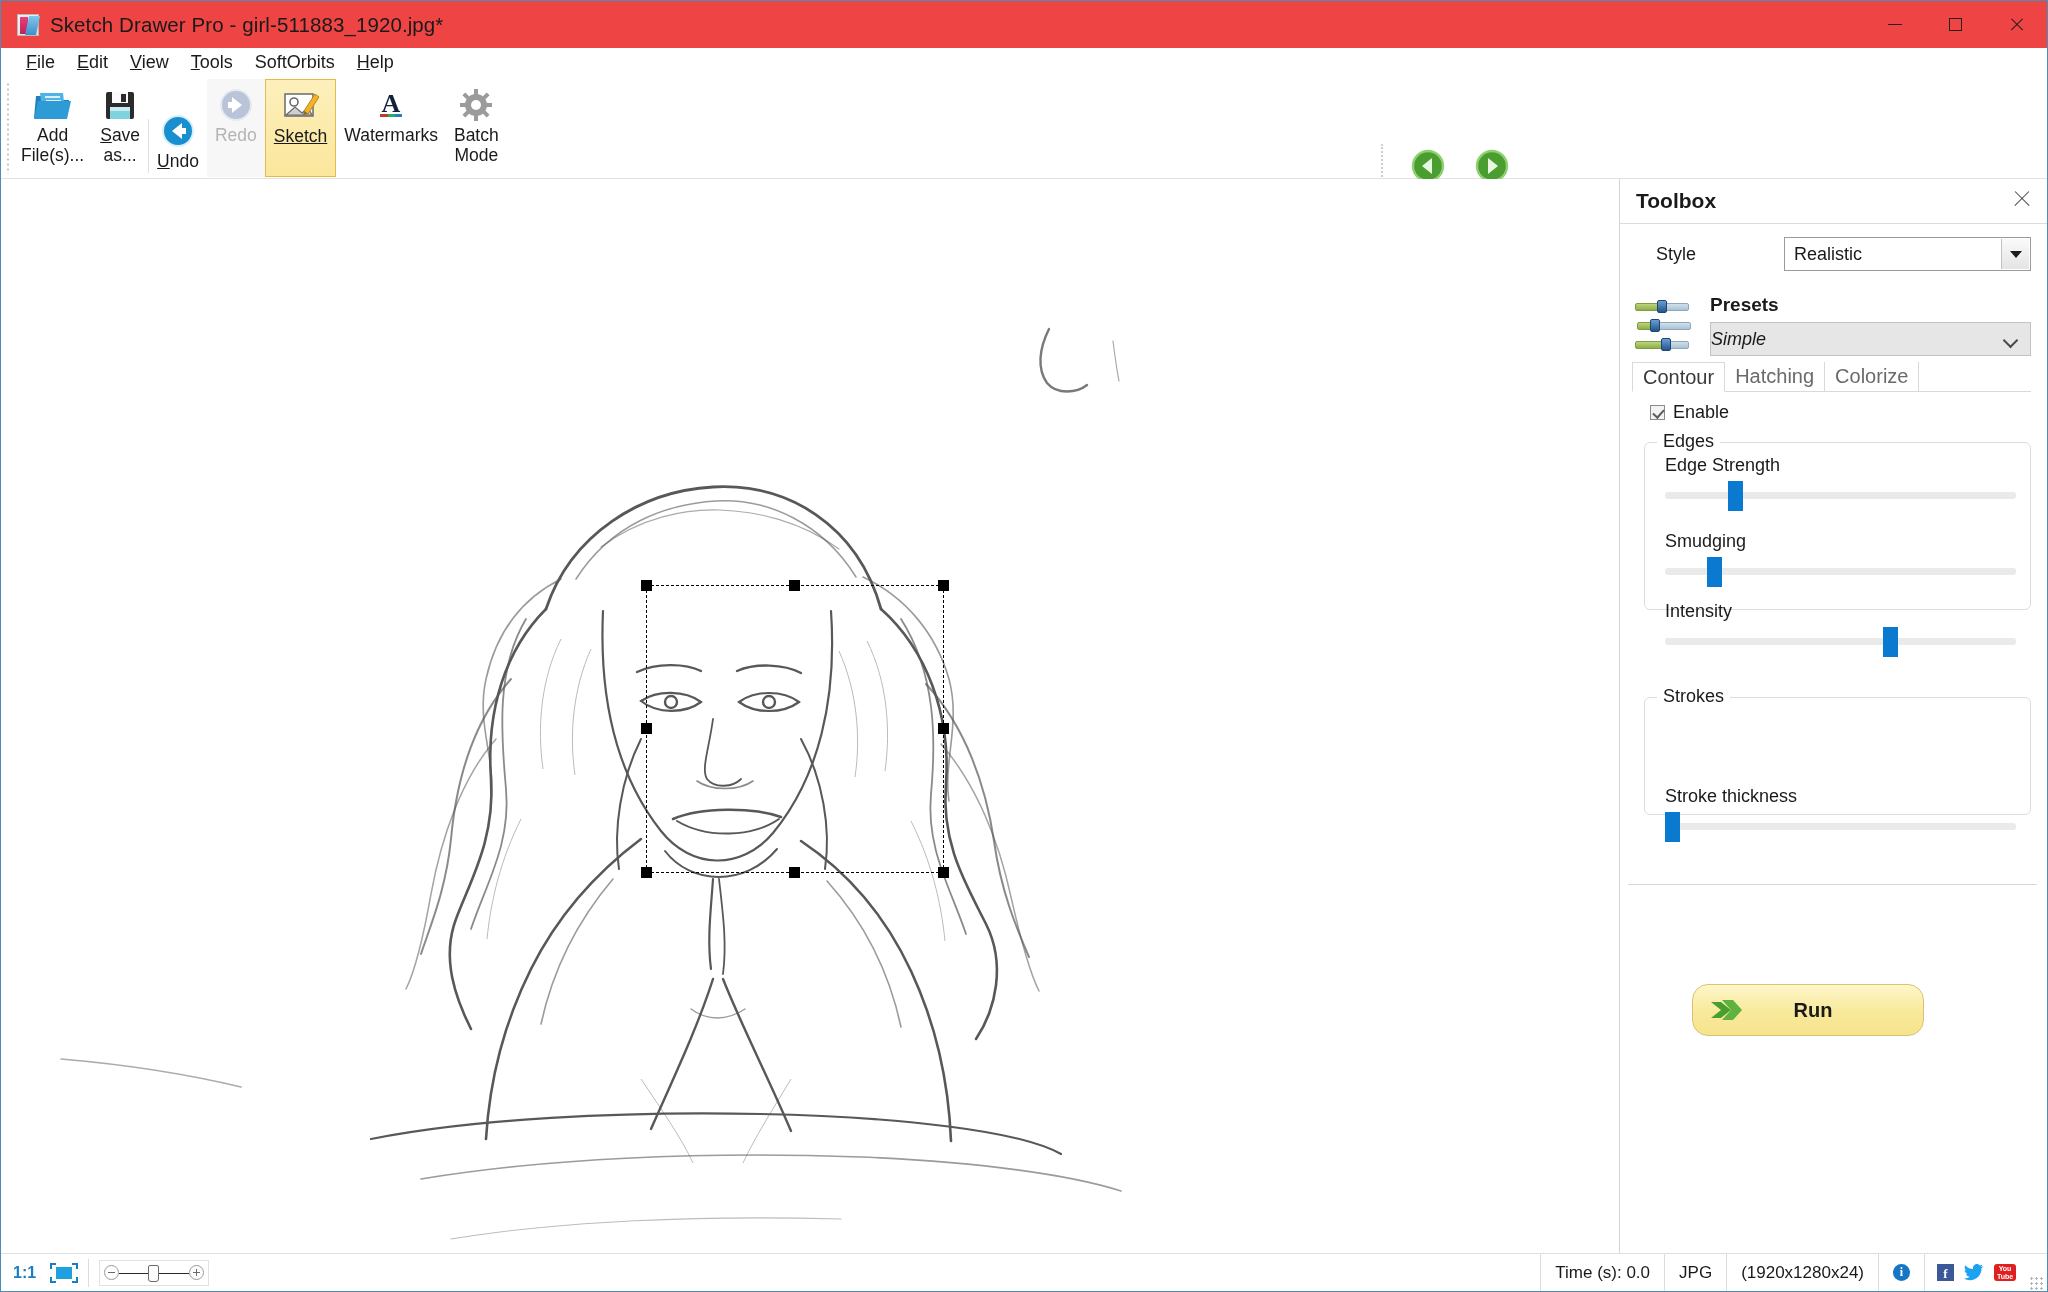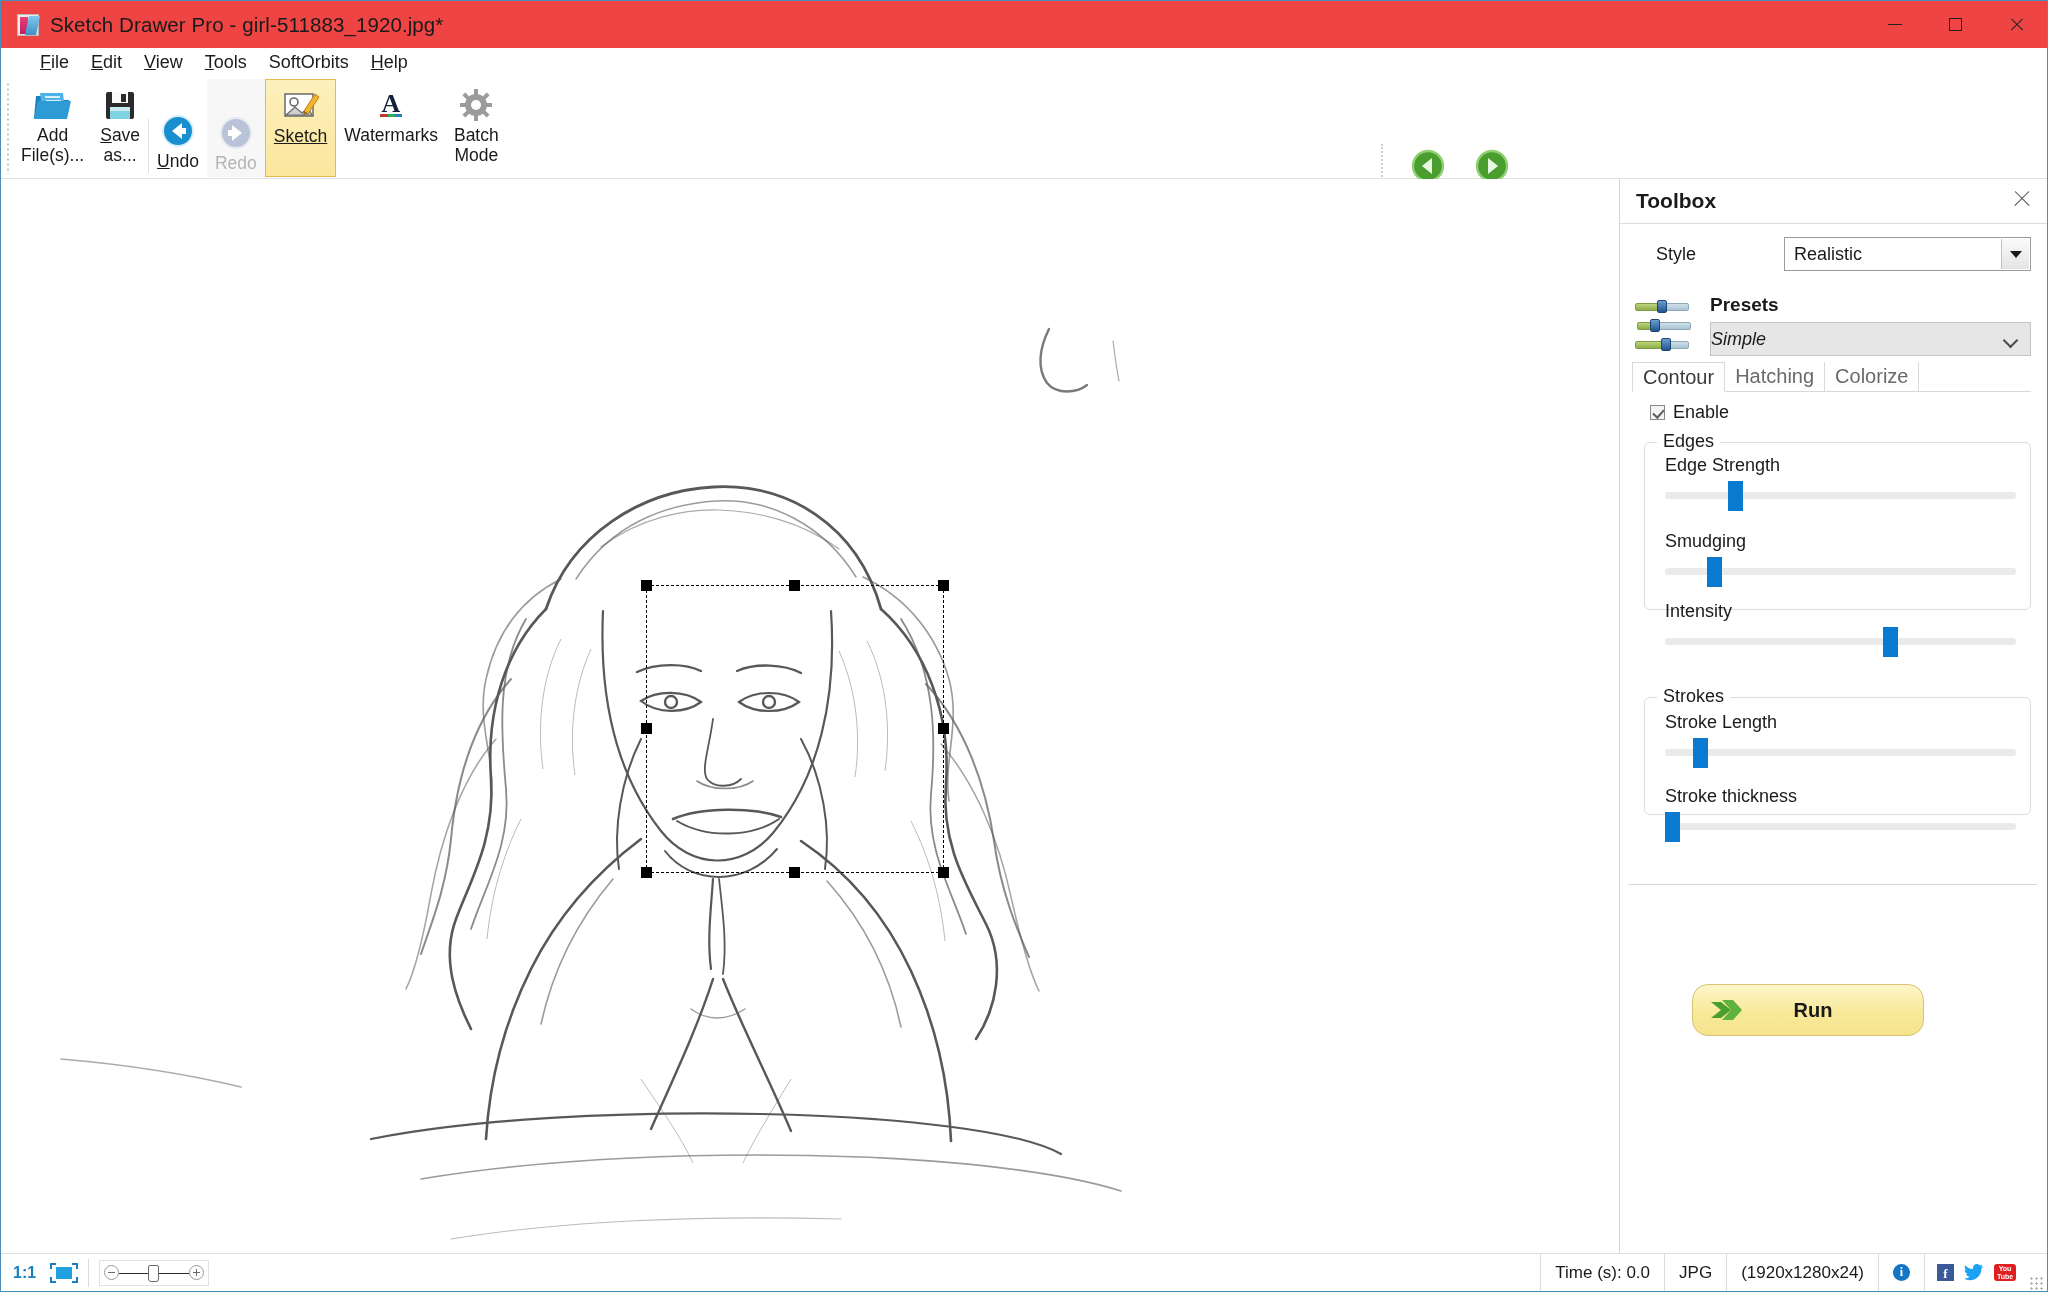--- a/index.html
+++ b/index.html
@@ -57,21 +57,21 @@
   .gl-close:before, .gl-close:after {
     content: ""; position: absolute; left: 0; top: 7px; width: 16px; height: 1.3px;
     background: #222;
   }
   .gl-close:before { transform: rotate(45deg); }
   .gl-close:after  { transform: rotate(-45deg); }
 
   
   #menubar {
     position: absolute; left: 0; top: 47px; width: 1731px; height: 28px;
-    display: flex; align-items: center; padding-left: 28px;
+    display: flex; align-items: center; padding-left: 14px;
     background: #ffffff;
   }
   .menu-item {
     font-size: 18px; color: #1a1a1a; padding: 0 11px; line-height: 26px;
     cursor: default; white-space: nowrap;
   }
   .menu-item u { text-decoration: underline; }
 
   
   #ribbon {
@@ -465,21 +465,21 @@
         <div class="rb-icon">
           <svg width="34" height="34" viewBox="0 0 34 34">
             <circle cx="17" cy="17" r="15" fill="#1a8fd0"></circle>
             <circle cx="17" cy="17" r="15" fill="none" stroke="#d8eef9" stroke-width="2"></circle>
             <path d="M21 9 L11 17 L21 25 L21 20 L25 20 L25 14 L21 14 Z" fill="#ffffff"></path>
           </svg>
         </div>
         <div class="rb-label"><u>U</u><span>ndo</span></div>
       </div>
 
-      <div class="rb-btn disabled" style="justify-content:flex-end;padding-bottom:4px;background:#f7f7f7;">
+      <div class="rb-btn disabled" style="padding-bottom:4px;background:#f7f7f7;">
         <div class="rb-icon">
           <svg width="34" height="34" viewBox="0 0 34 34">
             <circle cx="17" cy="17" r="15" fill="#b9c4d8"></circle>
             <circle cx="17" cy="17" r="15" fill="none" stroke="#e6eaf2" stroke-width="2"></circle>
             <path d="M13 9 L23 17 L13 25 L13 20 L9 20 L9 14 L13 14 Z" fill="#ffffff"></path>
           </svg>
         </div>
         <div class="rb-label">Redo</div>
       </div>
 
@@ -720,26 +720,20 @@
           <div class="slider-label">Intensity</div>
           <div class="slider-track">
             <div class="slider-thumb" style="left:64%;"></div>
           </div>
         </div>
       </div>
 
       <div class="groupbox" id="group-strokes">
         <div class="group-title">Strokes</div>
 
-        <div class="slider-block" style="top:14px;">
-          <div class="slider-label">Stroke Length</div>
-          <div class="slider-track">
-            <div class="slider-thumb" style="left:10%;"></div>
-          </div>
-        </div>
 
         <div class="slider-block" style="top:88px;">
           <div class="slider-label">Stroke thickness</div>
           <div class="slider-track">
             <div class="slider-thumb" style="left:2%;"></div>
           </div>
         </div>
       </div>
 
       <div id="panel-divider"></div>

